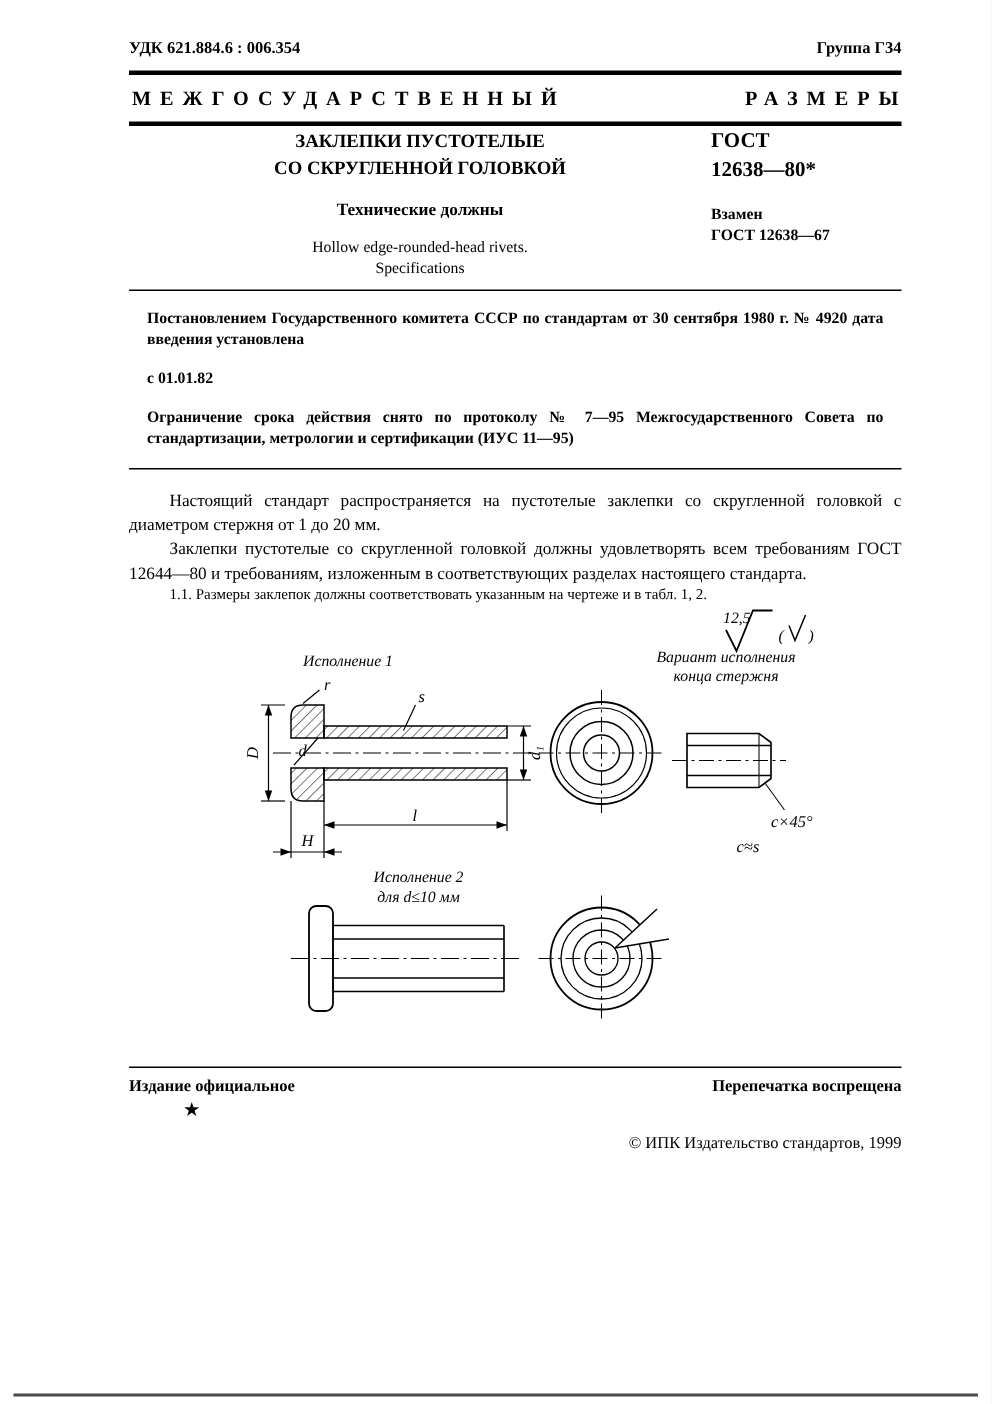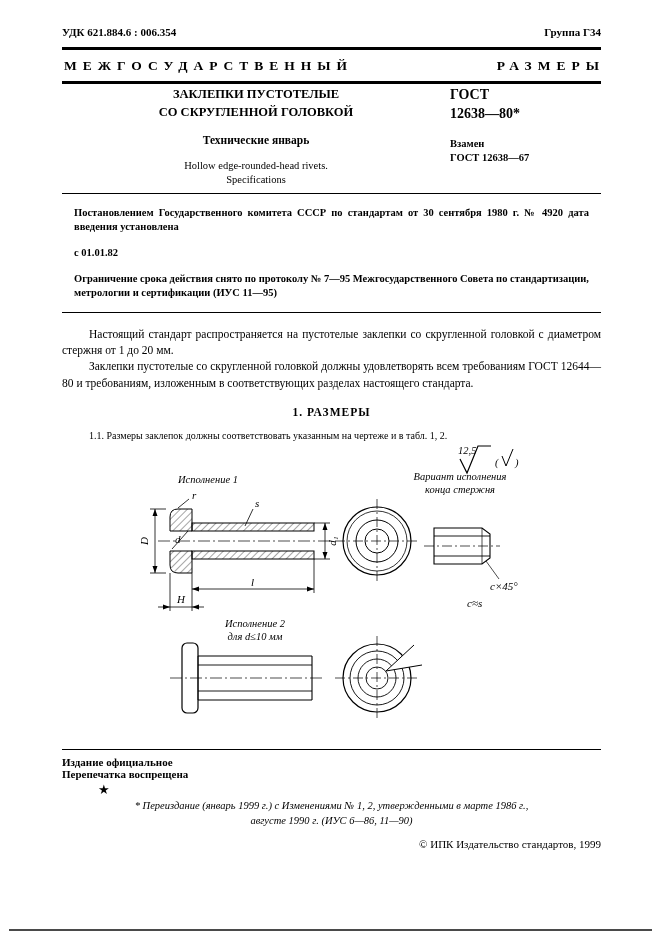--- a/index.html
+++ b/index.html
@@ -5,21 +5,21 @@
   * { box-sizing: border-box; }
   html, body { margin: 0; padding: 0; }
   body { background: #d9d9d9; }
   .page {
     position: relative;
     width: 661px; height: 936px;
     margin: 0 auto;
     background: #ffffff;
     color: #000;
     font-family: "Liberation Serif", "DejaVu Serif", serif;
-    padding: 26px 60px 0 62px;
+    padding: 26px 60px 0 86px;
     overflow: hidden;
   }
   .topline { display: flex; justify-content: space-between; font-size: 11px; font-weight: bold; }
   .banner {
     margin-top: 9px;
     border-top: 3px solid #000; border-bottom: 3px solid #000;
     padding: 8px 2px 7px 2px;
     display: flex; justify-content: space-between;
     font-weight: bold; font-size: 13.5px; white-space: nowrap;
   }
@@ -40,21 +40,21 @@
   .eff-date { text-align: right; margin: 3px 0 5px 0; }
   .bodytext { margin-top: 13px; font-size: 11.5px; line-height: 1.42; }
   .bodytext p { margin: 0; text-indent: 27px; text-align: justify; }
   .sec-head { text-align: center; font-weight: bold; font-size: 11.5px; letter-spacing: 1px; margin: 15px 0 12px 0; }
   .clause { font-size: 10px; text-indent: 27px; margin: 0; }
   .drawing-wrap { margin-top: 2px; }
   svg text { font-family: "Liberation Serif", "DejaVu Serif", serif; }
   .dim { font-style: italic; font-size: 11px; }
   .lbl { font-style: italic; font-size: 10.5px; }
   .footer-rule { border: none; border-top: 1px solid #000; margin: 2px 0 0 0; }
-  .footer-row { display: flex; justify-content: space-between; font-weight: bold; font-size: 11px; margin-top: 6px; flex-direction: column; }
+  .footer-row { display: flex; justify-content: space-between; font-weight: bold; font-size: 11px; margin-top: 6px; }
   .star { font-size: 13px; line-height: 1; margin: 3px 0 0 36px; }
   .reissue { font-style: italic; font-size: 10.5px; text-align: center; line-height: 1.45; margin-top: 2px; }
   .copyright { text-align: right; font-size: 11px; line-height: 1.5; margin-top: 8px; }
   .bottom-edge { position: absolute; left: 9px; right: 9px; bottom: 5px; border-top: 2px solid #4a4a4a; }
 </style>
 </head>
 <body>
 
 <div class="page">
 
@@ -67,21 +67,21 @@
     <span class="bw">МЕЖГОСУДАРСТВЕННЫЙ</span>
     <span class="bw">РАЗМЕРЫ</span>
   </div>
 
   <div class="titleblock">
     <div class="t-left">
       <div class="t-main">
         <div>ЗАКЛЕПКИ ПУСТОТЕЛЫЕ</div>
         <div>СО СКРУГЛЕННОЙ ГОЛОВКОЙ</div>
       </div>
-      <div class="t-sub">Технические январь</div>
+      <div class="t-sub">Технические должны</div>
       <div class="t-en">
         <div>Hollow edge-rounded-head rivets.</div>
         <div>Specifications</div>
       </div>
     </div>
     <div class="t-right">
       <div class="t-gost">
         <div>ГОСТ</div>
         <div>12638—80*</div>
       </div>
@@ -101,21 +101,20 @@
     <p>Ограничение срока действия снято по протоколу № 7—95 Межгосударственного Совета по стандартизации, метрологии и сертификации (ИУС 11—95)</p>
   </div>
 
   <hr class="rule">
 
   <div class="bodytext">
     <p>Настоящий стандарт распространяется на пустотелые заклепки со скругленной головкой с диаметром стержня от 1 до 20 мм.</p>
     <p>Заклепки пустотелые со скругленной головкой должны удовлетворять всем требованиям ГОСТ 12644—80 и требованиям, изложенным в соответствующих разделах настоящего стандарта.</p>
   </div>
 
-  <div class="sec-head">1. РАЗМЕРЫ</div>
 
   <p class="clause">1.1. Размеры заклепок должны соответствовать указанным на чертеже и в табл. 1, 2.</p>
 
   <div class="drawing-wrap">
     <svg width="539" height="300" viewBox="0 0 539 300">
       <defs>
         <pattern id="hatch" width="5" height="5" patternTransform="rotate(45)" patternUnits="userSpaceOnUse">
           <line x1="0" y1="0" x2="0" y2="5" stroke="#000" stroke-width="0.7"></line>
         </pattern>
       </defs>
@@ -230,24 +229,20 @@
 
   <hr class="footer-rule">
 
   <div class="footer-row">
     <span>Издание официальное</span>
     <span>Перепечатка воспрещена</span>
   </div>
 
   <div class="star">★</div>
 
-  <div class="reissue">
-    <div>* Переиздание (январь 1999 г.) с Изменениями № 1, 2, утвержденными в марте 1986 г.,</div>
-    <div>августе 1990 г. (ИУС 6—86, 11—90)</div>
-  </div>
 
   <div class="copyright">
     <div>© ИПК Издательство стандартов, 1999</div>
   </div>
 
   <div class="bottom-edge"></div>
 
 </div>
 
 </body></html>

